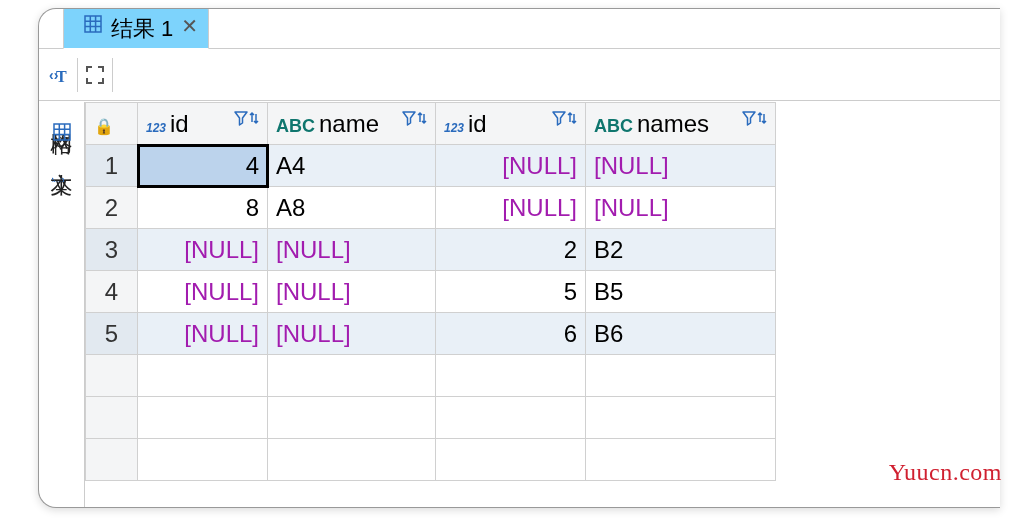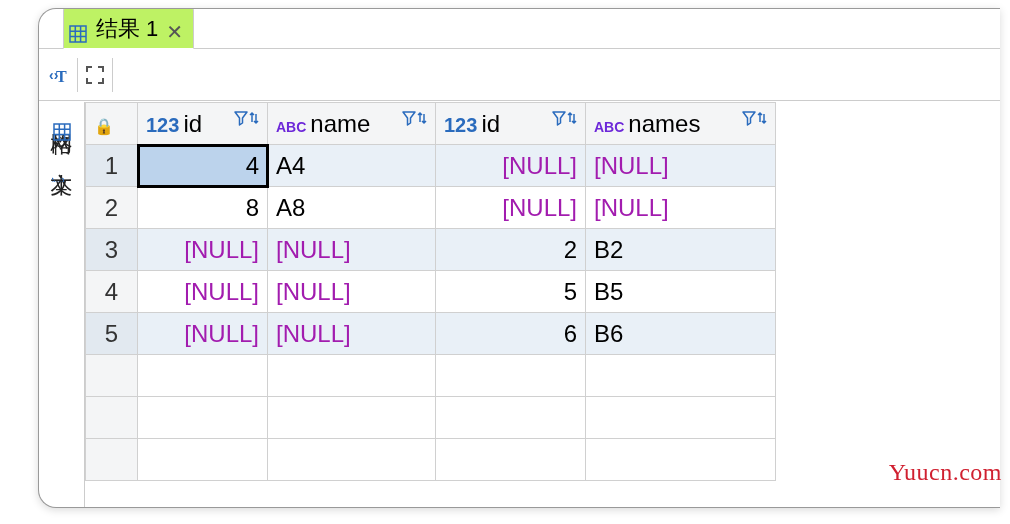--- a/index.html
+++ b/index.html
@@ -28,26 +28,26 @@
   
   .tabbar {
     height: 40px;
     display: flex;
     align-items: flex-end;
     padding-left: 24px;
     border-bottom: 1px solid #ccc;
   }
   .tab {
     display: flex;
-    align-items: flex-end;
+    align-items: flex-start;
     gap: 8px;
-    padding: 6px 10px 4px 4px;
+    padding: 6px 10px 4px 19px;
     border: 1px solid #ccc;
     border-bottom: 1px solid #fff;
-    background: #bef264;
+    background: #7dd3fc;
     border-radius: 4px 4px 0 0;
     margin-bottom: -1px;
     font-size: 22px;
   }
   .tab .close { color: #555; font-size: 20px; }
   
   .sqlbar {
     height: 52px;
     display: flex;
     align-items: center;
@@ -123,22 +123,22 @@
     white-space: nowrap;
   }
   .row-h {
     background: #f4f5f6 !important;
     text-align: center;
     width: 52px;
     color: #333;
   }
   .corner { width: 52px; background: #f4f5f6; }
   .lock { color: #e8a23c; font-size: 16px; }
-  .col-num { color: #2a6bbd; font-size: 20px; font-weight: bold; margin-right: 4px; }
-  .col-abc { color: #6d28d9; font-size: 14px; font-weight: bold; margin-right: 4px; }
+  .col-num { color: #2a6bbd; font-size: 12px; font-weight: bold; margin-right: 4px; font-style: italic; }
+  .col-abc { color: #0f766e; font-size: 18px; font-weight: bold; margin-right: 4px; }
   .filter-sort {
     display: inline-flex;
     align-items: center;
     gap: 1px;
     float: right;
     margin-left: 10px;
     color: #2a6bbd;
   }
   .filter-sort svg { display: block; }
   td.num { text-align: right; }

